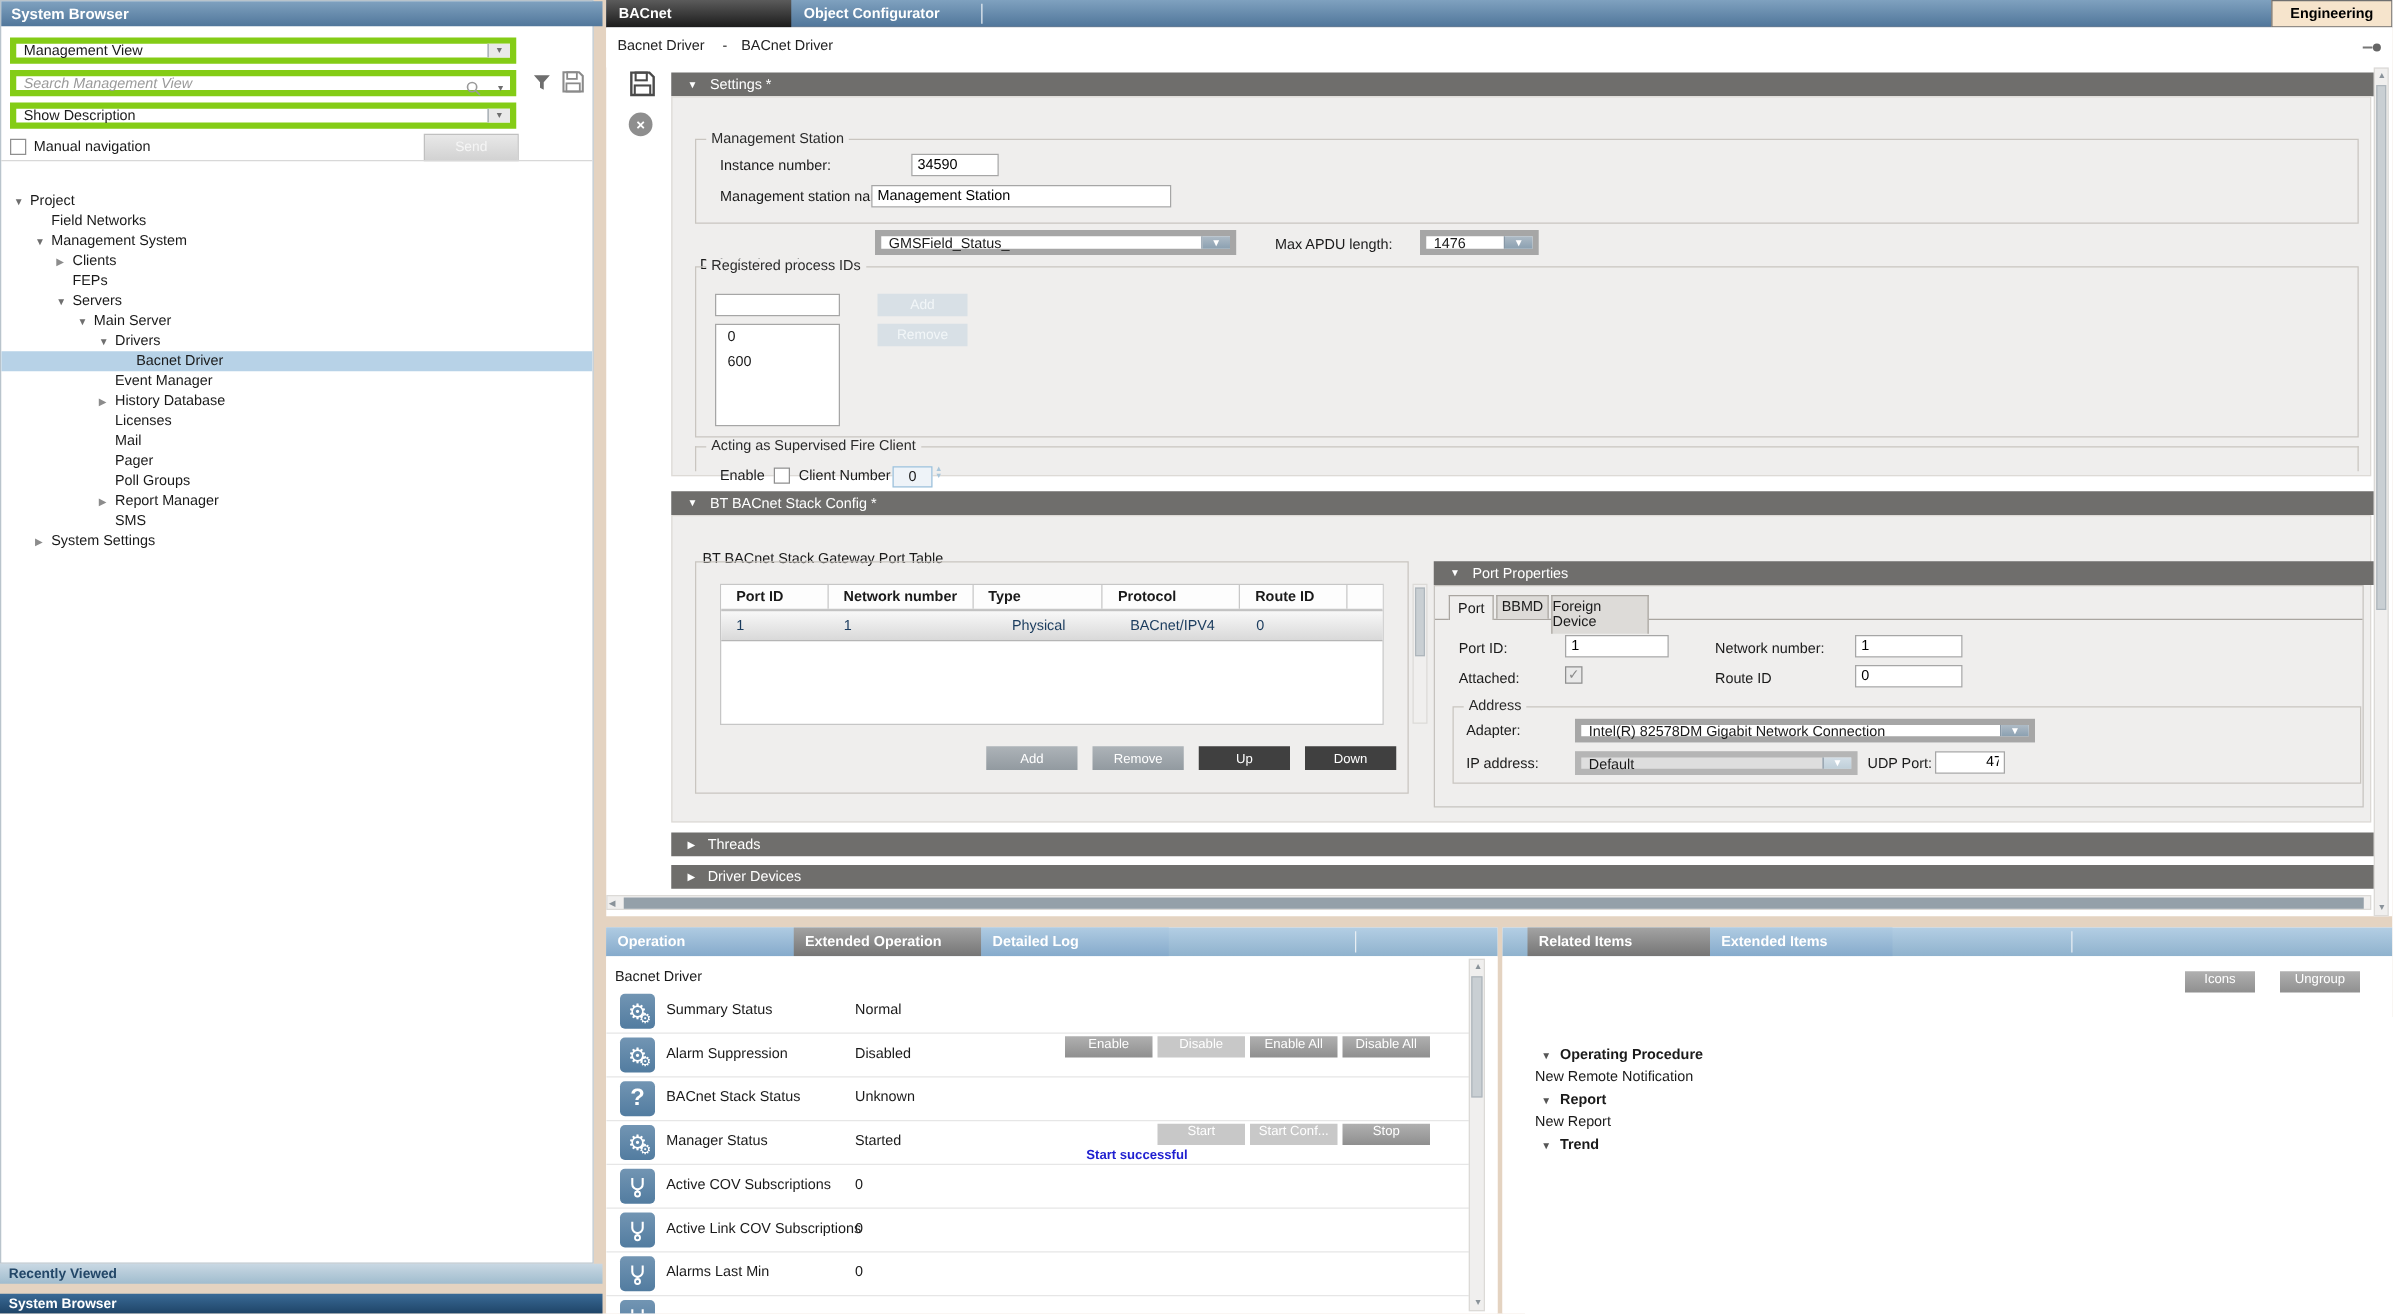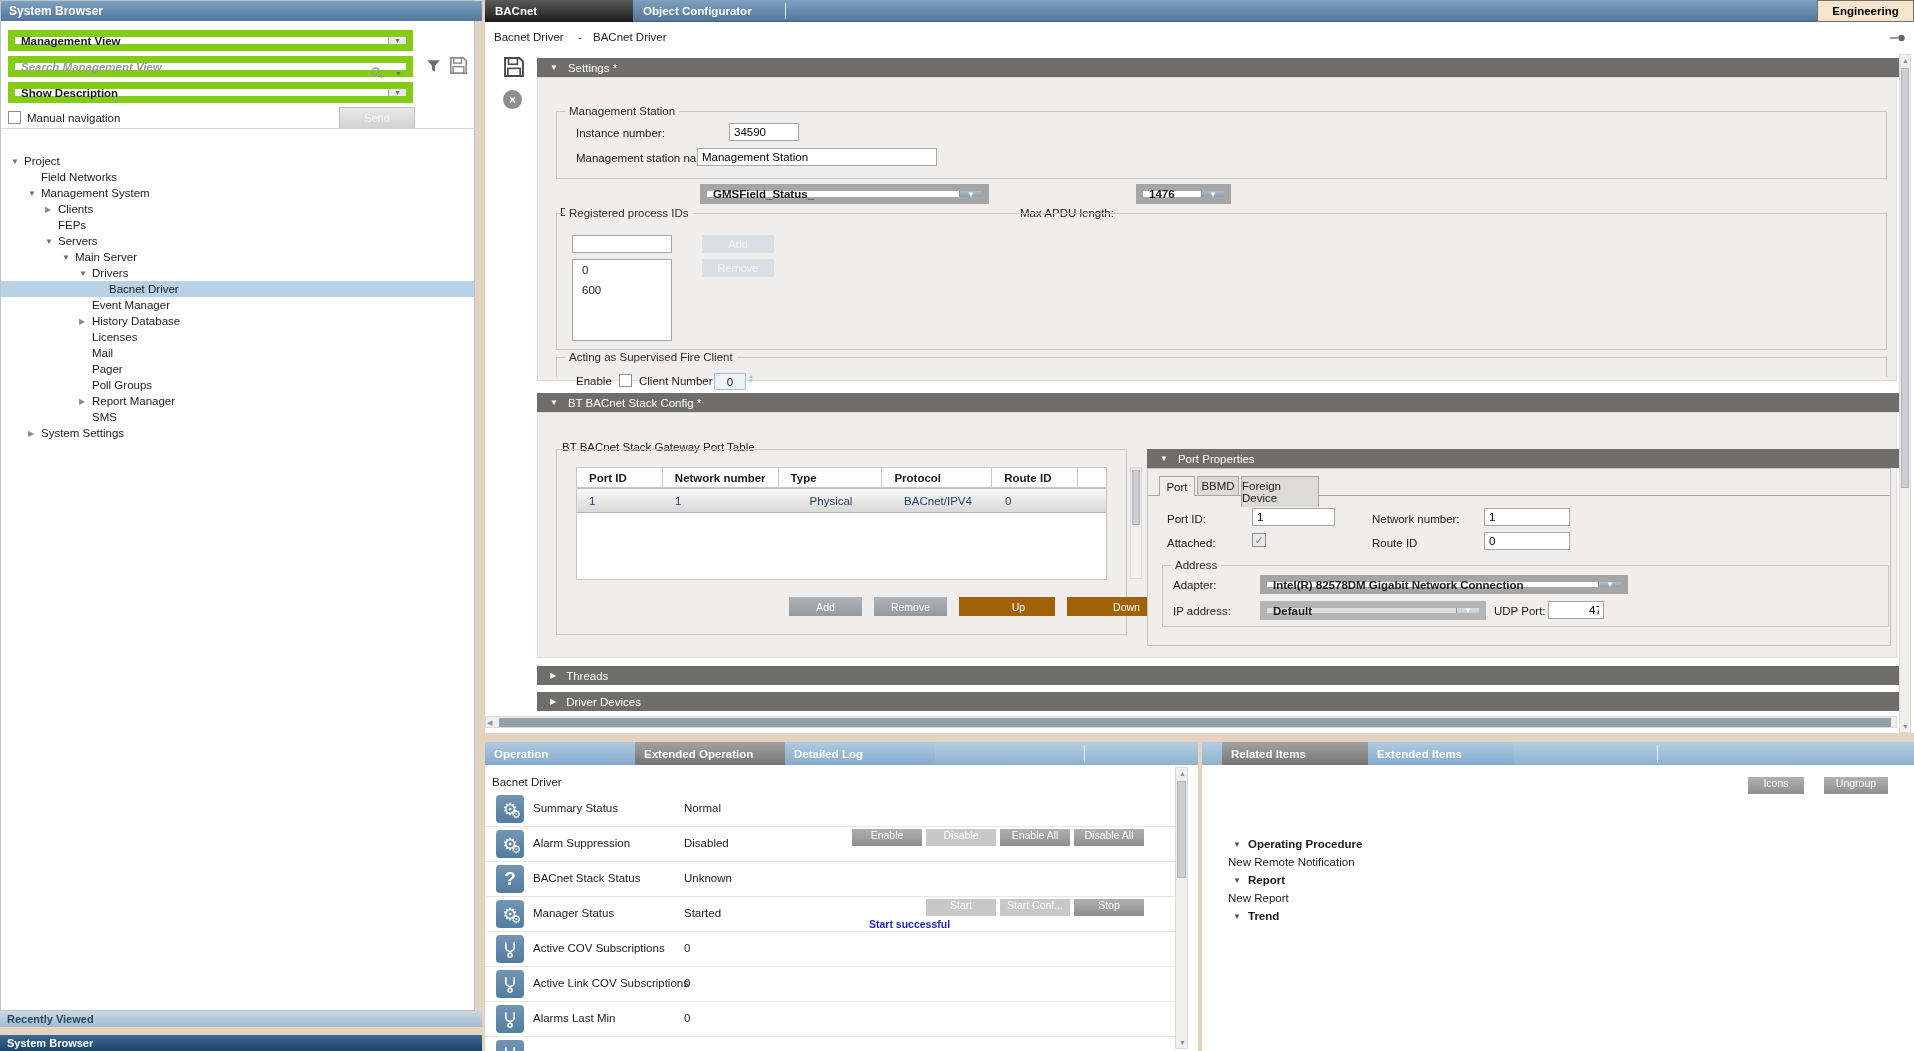--- a/index.html
+++ b/index.html
@@ -3,22 +3,22 @@
 <meta charset="utf-8">
 <style>
   html,body{margin:0;padding:0;}
   .root{position:relative;width:1914px;height:1051px;background:#E4D3C1;
         font-family:"Liberation Sans",sans-serif;overflow:hidden;color:#1a1a1a;}
   .a{position:absolute;}
   
   #leftPanel{left:0;top:0;width:475px;height:1011px;background:#fff;border:1px solid #B9C4CC;box-sizing:border-box;}
   .blue-hd{background:linear-gradient(#7FA1BF,#51779B);color:#fff;font-weight:bold;font-size:12px;
            display:flex;align-items:center;padding-left:8px;}
-  .cmb{background:#fff;border:7px solid #84cc16;box-sizing:border-box;font-size:11.5px;
-       display:flex;align-items:center;padding-left:6px;font-weight:bold;}
+  .cmb{background:#fff;border:5px solid #84cc16;box-sizing:border-box;font-size:11.5px;
+       display:flex;align-items:flex-start;padding-left:6px;}
   .cmb .ddl{position:absolute;right:0;top:0;bottom:0;width:17px;background:#E9E9E9;border-left:1px solid #9AA4AB;
        color:#6E6E6E;font-size:7px;display:flex;align-items:center;justify-content:center;}
   .srch{color:#9A9A9A;font-style:italic;}
   .steel-dd{position:absolute;right:0;top:0;bottom:0;width:22px;background:linear-gradient(#AEBBC6,#8BA0B1);
        color:#fff;font-size:8px;display:flex;align-items:center;justify-content:center;border-left:1px solid #8898A6;}
   .dd-dis{background:linear-gradient(#D3DEE6,#BFCFD9)!important;}
   .btn-light{background:linear-gradient(#E8E8E8,#D2D2D2);border:1px solid #C0C0C0;color:#F5F5F5;
        font-size:11px;display:flex;align-items:center;justify-content:center;}
   .chk{background:#fff;border:1px solid #8F8F8F;box-sizing:border-box;}
   .tree-row{height:16px;display:flex;align-items:center;font-size:11.5px;white-space:nowrap;}
@@ -54,21 +54,21 @@
   .spin{border:1px solid #9CC1DC;background:#EEF3F8;font-size:11.5px;display:flex;align-items:center;justify-content:center;box-sizing:border-box;}
   .spin-ar{display:flex;flex-direction:column;font-size:6px;color:#A9C6DA;line-height:5px;}
   
   .tbl-hd{display:flex;background:#FDFDFD;border-bottom:1px solid #C6C6C6;height:20px;box-sizing:border-box;}
   .tbl-hd .c{font-weight:bold;font-size:11.5px;padding-left:12px;display:flex;align-items:center;border-right:1px solid #C8C8C8;box-sizing:border-box;}
   .tbl-row{display:flex;height:25px;background:linear-gradient(#F8F8F8,#D9D9D9);border-top:1px solid #C2C2C2;border-bottom:1px solid #B5B5B5;box-sizing:border-box;}
   .tbl-row .c{font-size:11.5px;color:#1B3C5E;padding-left:12px;display:flex;align-items:center;box-sizing:border-box;}
   .tbl-row .c.ctr{justify-content:center;padding-left:0;}
   .gray-btn{color:#fff;font-size:10.5px;display:flex;align-items:center;justify-content:center;
        background:linear-gradient(#ADB3B8,#929AA0);}
-  .gray-btn.dis{background:#a16207;padding-left:23px;}
+  .gray-btn.dis{background:#404040;}
   
   .ptab{border:1px solid #A9A5A0;border-bottom:none;background:#DDDBD8;font-size:11.5px;display:flex;align-items:center;justify-content:center;box-sizing:border-box;}
   .ptab.active{background:#EFEEED;height:20px;z-index:2;}
   
   .sb-track{background:#F0EFEE;border:1px solid #DCDAD7;box-sizing:border-box;}
   .sb-thumb{background:#C9CFD3;border:1px solid #AEB6BC;box-sizing:border-box;}
   .sb-ar{color:#8A939A;font-size:7px;display:flex;align-items:center;justify-content:center;}
   
   .bt-tabbar{background:linear-gradient(#B3CEE4,#8FB2CD);display:flex;}
   .bt-tab{height:23px;display:flex;align-items:center;padding-left:9px;color:#fff;font-weight:bold;font-size:11.5px;box-sizing:border-box;
@@ -267,21 +267,21 @@
         <input class="a ipt num" style="left: 172px; top: 11px; width: 70px;" readonly="" value="34590">
         <span class="a lbl" style="left:19px;top:40px;">Management station name:</span>
         <input class="a ipt" style="left: 140px; top: 36px; width: 240px;" readonly="" value="Management Station">
       </div>
 
       <span class="a lbl" style="left:22px;top:128px;">Default alarm class:</span>
       <div class="a cmb" style="left:162px;top:106px;width:289px;height:20px;border-color:#A6A6A6;">
         <span>GMSField_Status_</span>
         <span class="steel-dd">▼</span>
       </div>
-      <span class="a lbl" style="left:482px;top:129px;">Max APDU length:</span>
+      <span class="a lbl" style="left:482px;top:112px;">Max APDU length:</span>
       <div class="a cmb" style="left:598px;top:106px;width:95px;height:20px;border-color:#A6A6A6;">
         <span>1476</span>
         <span class="steel-dd">▼</span>
       </div>
 
       <div class="a grp" style="left:18px;top:135px;width:1331px;height:137px;">
         <span class="grp-lg">Registered process IDs</span>
         <input class="a ipt" style="left: 15px; top: 21px; width: 100px;" value="">
         <div class="a btn-dis-blue" style="left:145px;top:21px;width:72px;height:18px;">
           <span>Add</span>

